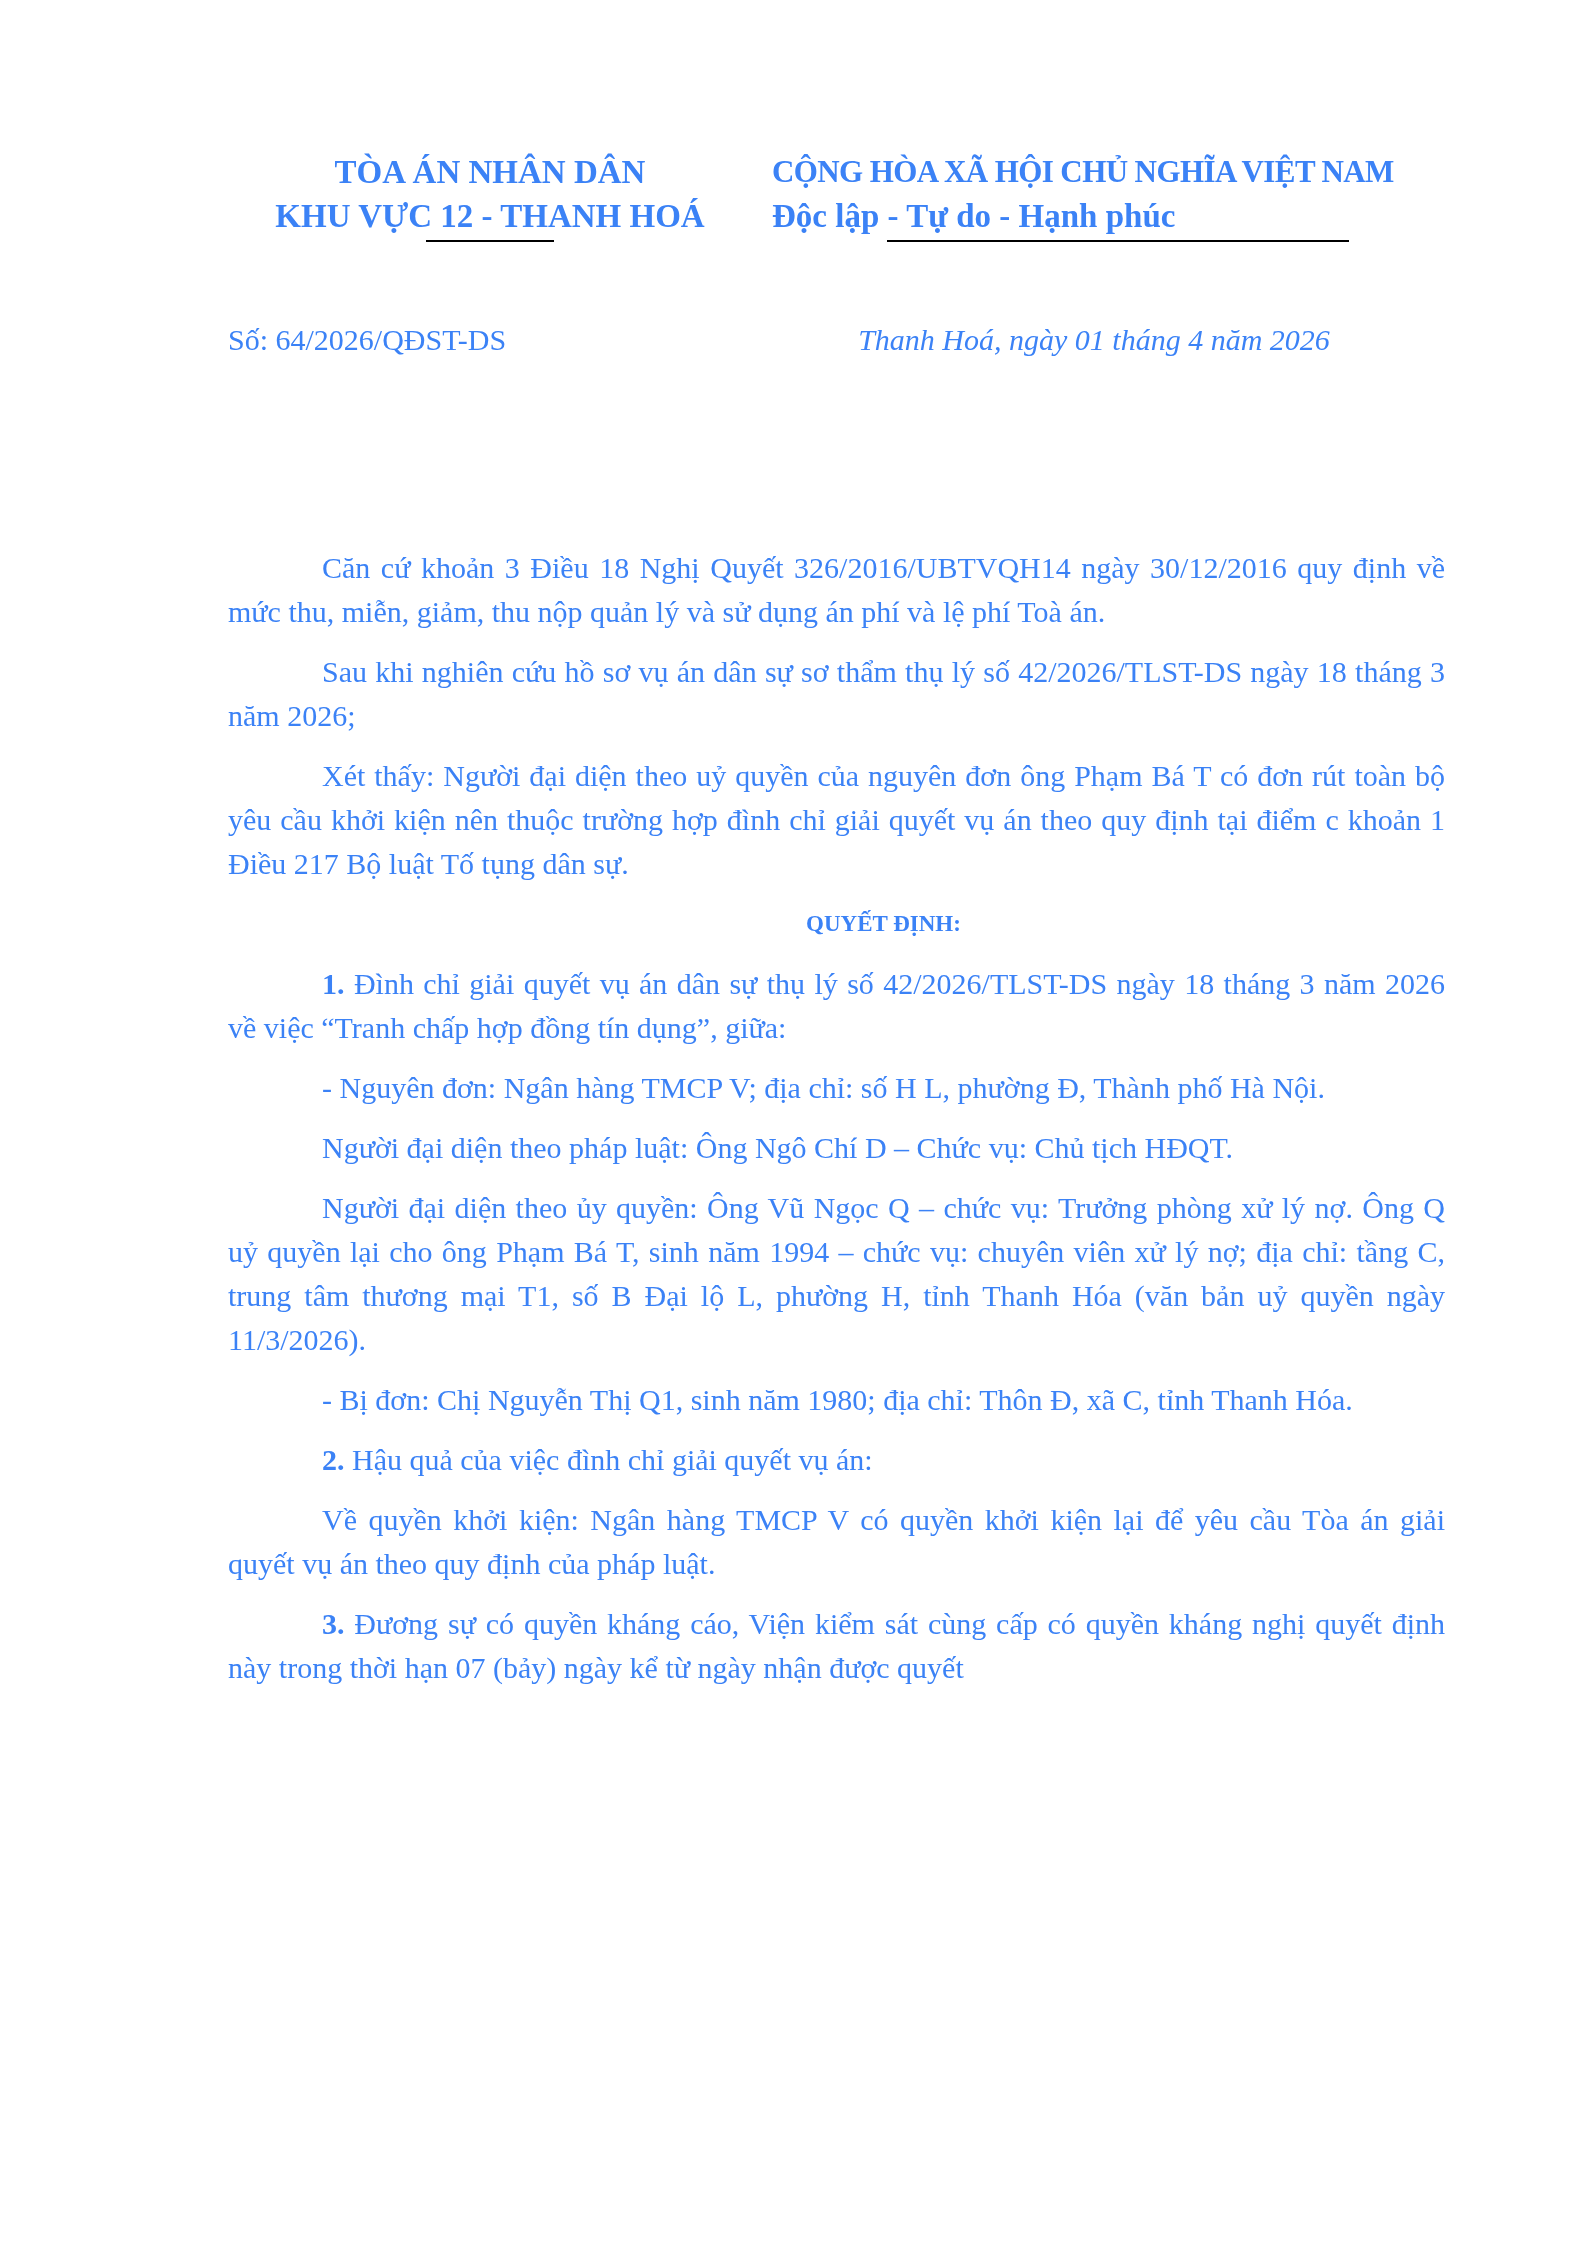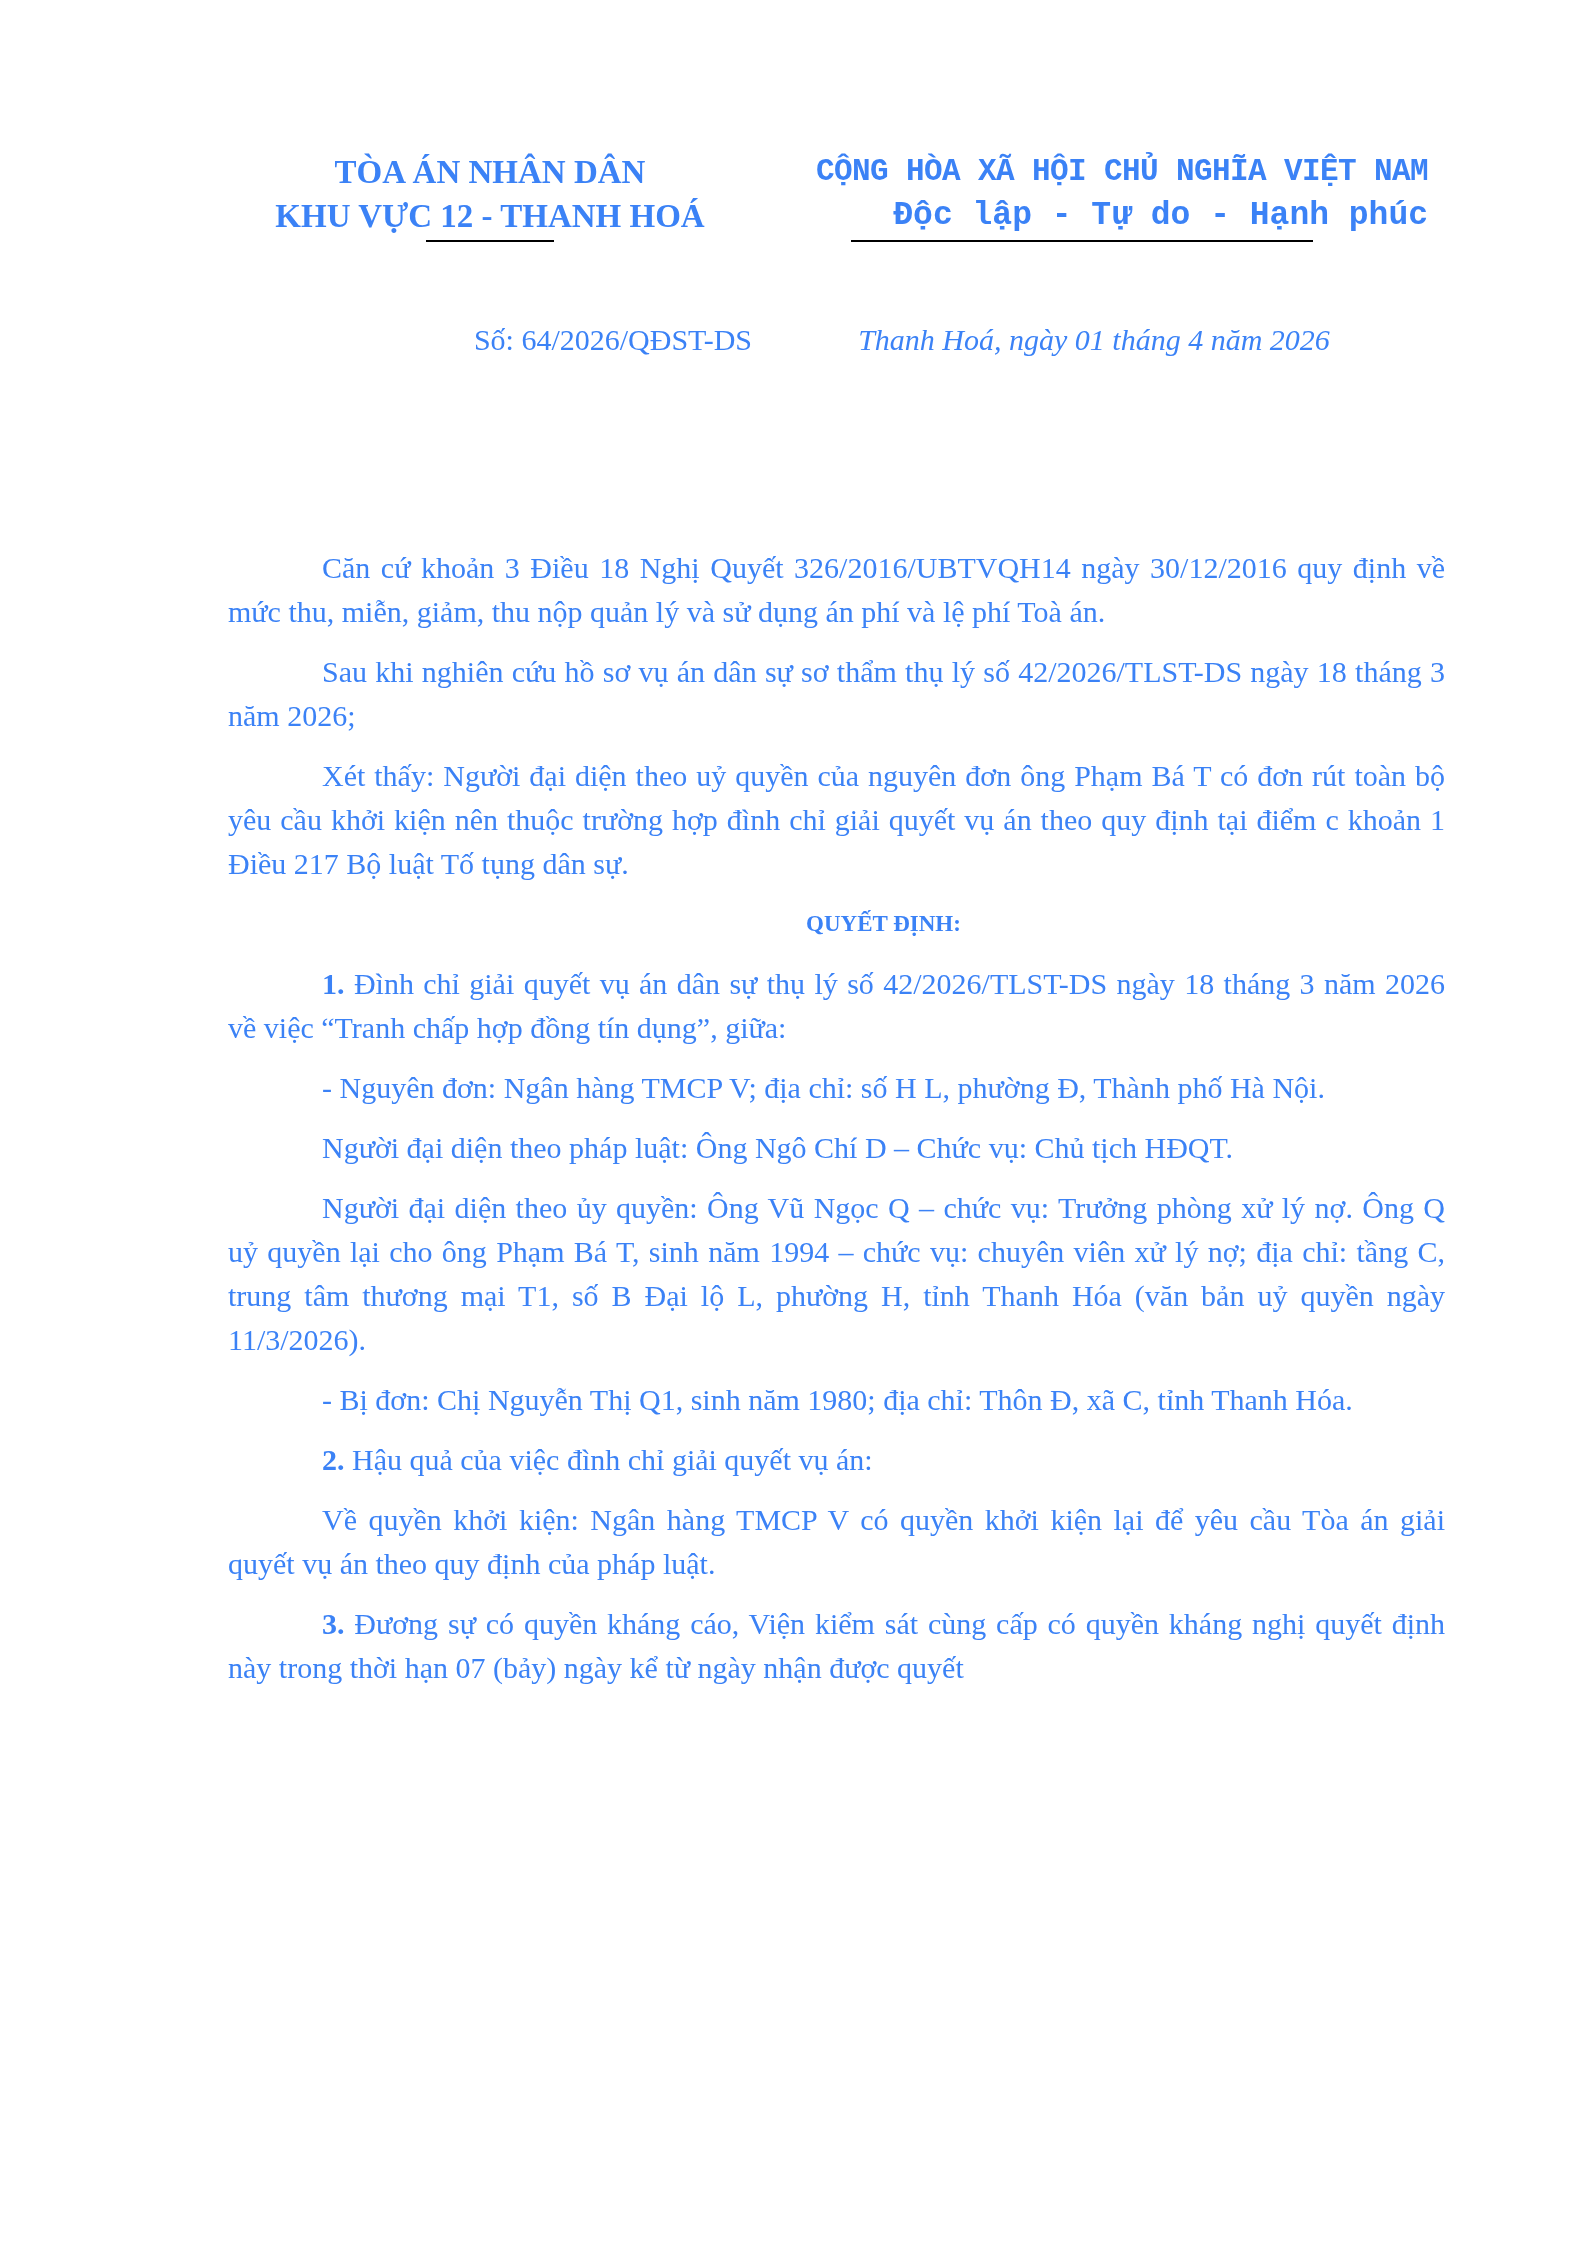--- a/index.html
+++ b/index.html
@@ -22,25 +22,24 @@
     left: 228px;
     top: 150px;
     width: 524px;
     text-align: center;
     font-weight: bold;
     font-size: 33px;
     line-height: 44px;
   }
   .hdr-right {
     position: absolute;
-    left: 736px;
+    left: 772px;
     top: 150px;
     width: 692px;
-    text-align: right;
-    font-family: Liberation Mono, monospace;
+    text-align: left;
   }
   .hdr-right .l1 {
     font-weight: bold;
     font-size: 31px;
     line-height: 44px;
     letter-spacing: -0.6px;
     white-space: nowrap;
   }
   .hdr-right .l2 {
     font-weight: bold;
@@ -53,21 +52,21 @@
     margin: 2px auto 0;
   }
   .rule-left  { width: 128px; }
   .rule-right { width: 462px; }
 
   .doc-no {
     position: absolute;
     left: 228px;
     top: 318px;
     width: 524px;
-    text-align: right;
+    text-align: left;
     font-size: 30px;
     line-height: 44px;
   }
   .place-date {
     position: absolute;
     left: 748px;
     top: 318px;
     width: 692px;
     text-align: center;
     font-style: italic;

